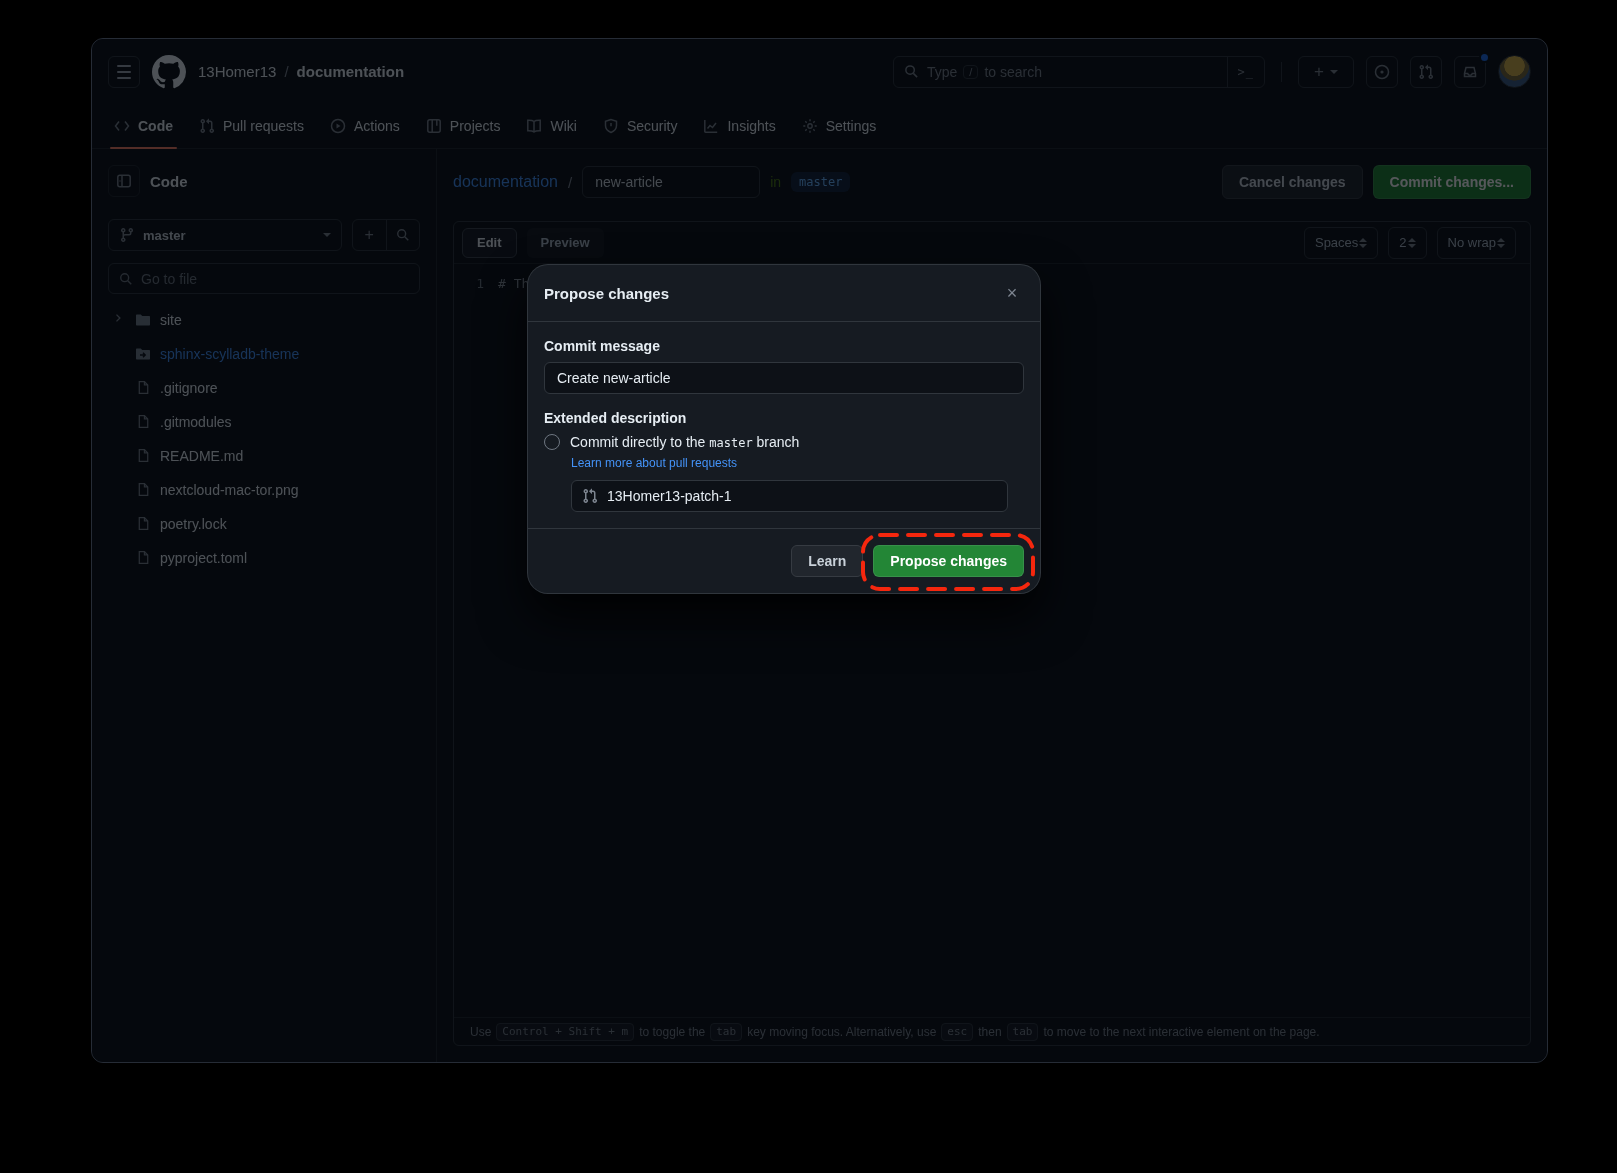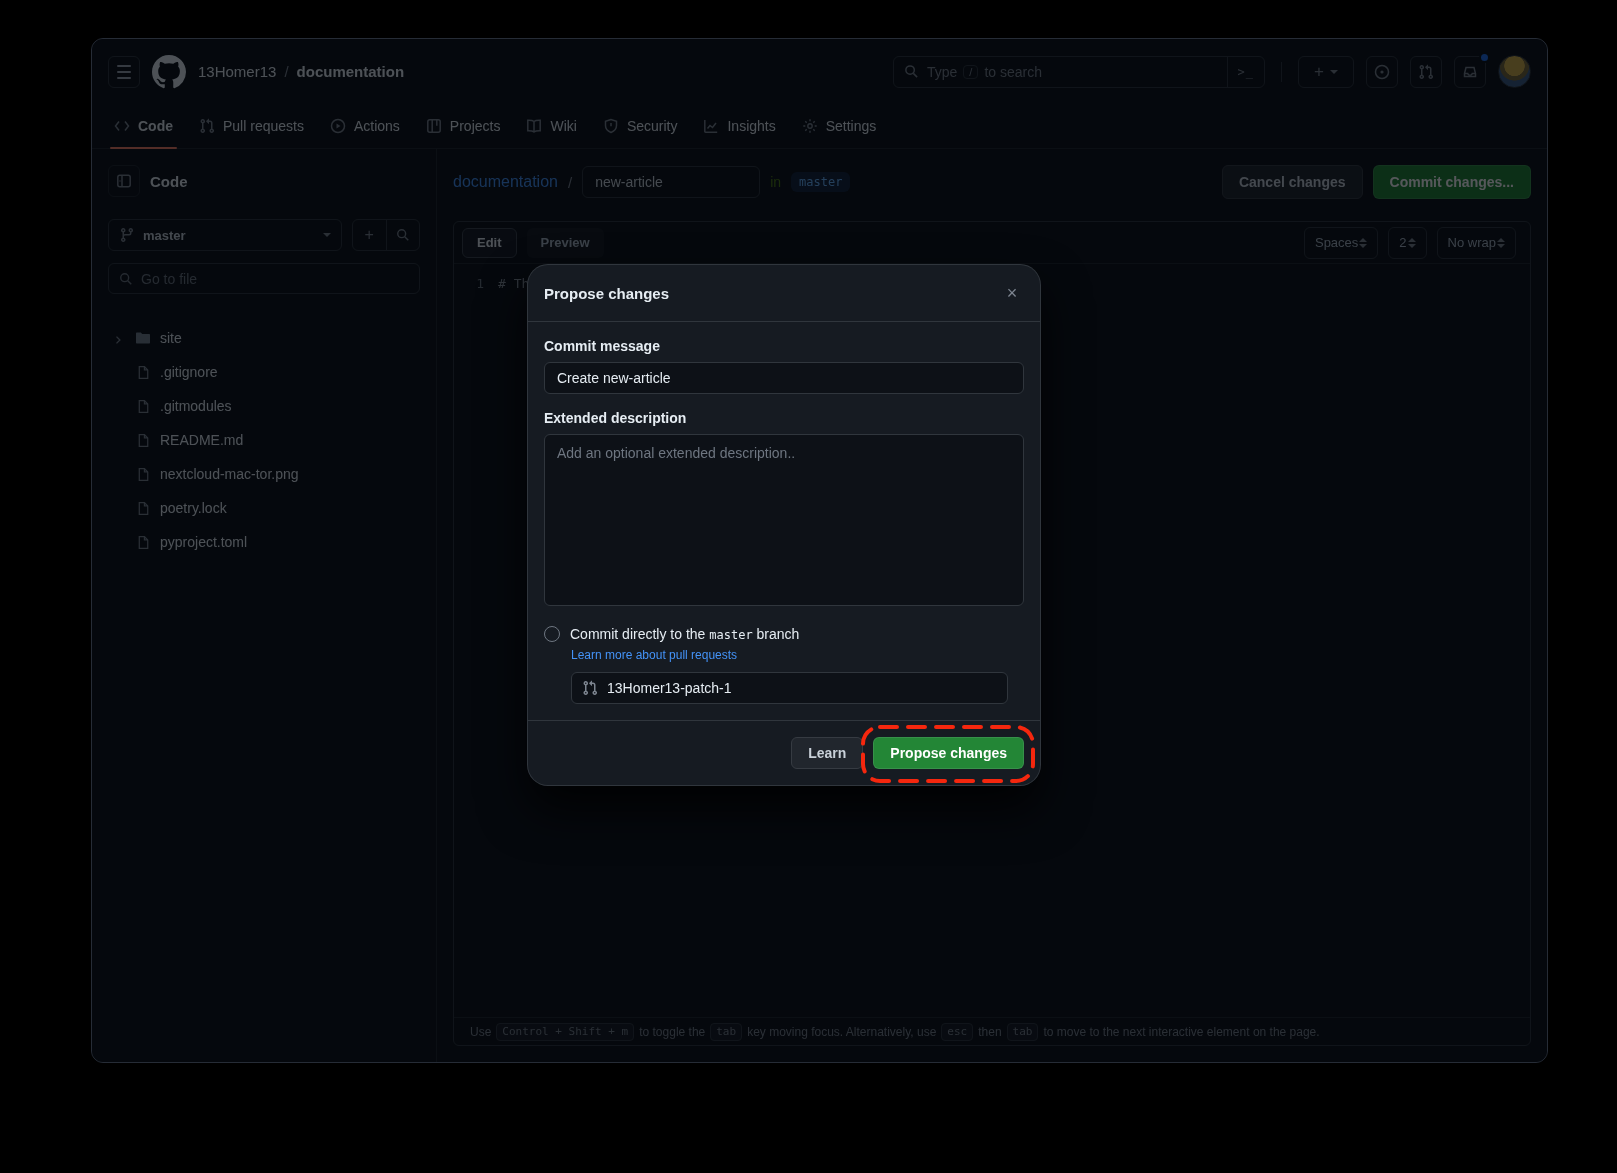--- a/index.html
+++ b/index.html
@@ -60,21 +60,21 @@
   .branch-select { flex:1; height:32px; border:1px solid #30363d; border-radius:6px;
     display:flex; align-items:center; gap:8px; padding:0 10px; color:#c9d1d9; font-size:13px; }
   .branch-select .nm { font-weight:700; flex:1; }
   .mini-group { width:68px; height:32px; border:1px solid #30363d; border-radius:6px;
     display:flex; }
   .mini-group > div { flex:1; display:flex; align-items:center; justify-content:center; color:#7d8590; }
   .mini-group > div:first-child { border-right:1px solid #30363d; font-size:16px; }
   .goto-input { margin-top:12px; height:31px; border:1px solid #30363d; border-radius:6px;
     display:flex; align-items:center; gap:8px; padding:0 10px; color:#6e7681; font-size:14px; }
   .tree { margin-top:18px; }
-  .tree-row { height:34px; display:flex; align-items:flex-end; gap:9px; color:#e6edf3;
+  .tree-row { height:34px; display:flex; align-items:flex-start; gap:9px; color:#e6edf3;
     font-size:14px; padding-left:2px; }
   .tw { width:16px; display:flex; justify-content:center; color:#7d8590; flex:0 0 auto; }
   .tree-row.link .nm { color:#4493f8; }
 
   
   .main { position:absolute; left:345px; top:110px; right:0; bottom:0; padding:16px 16px 0 16px; }
   .file-bar { height:34px; display:flex; align-items:center; gap:10px; }
   .file-bar .repo-link { color:#4493f8; font-size:16px; }
   .file-bar .sep { color:#7d8590; font-size:15px; }
   .fname-input { width:178px; height:32px; border:1px solid #30363d; border-radius:6px;
@@ -350,20 +350,30 @@
               <path d="M6 3.5 10.5 8 6 12.5"></path>
             </svg>
           </span>
         <span class="tw">
             <svg viewBox="0 0 16 16" width="16" height="16" fill="#768390">
               <path d="M1.75 2.5h4l1.5 1.5h7a.75.75 0 0 1 .75.75v8a.75.75 0 0 1-.75.75H1.75A.75.75 0 0 1 1 12.75v-9.5a.75.75 0 0 1 .75-.75Z"></path>
             </svg>
           </span>
         <span class="nm">site</span>
       </div>
+      <div class="tree-row link">
+        <span class="tw"></span>
+        <span class="tw">
+            <svg viewBox="0 0 16 16" width="16" height="16">
+              <path d="M1.75 2.5h4l1.5 1.5h7a.75.75 0 0 1 .75.75v8a.75.75 0 0 1-.75.75H1.75A.75.75 0 0 1 1 12.75v-9.5a.75.75 0 0 1 .75-.75Z" fill="#768390"></path>
+              <path d="M5 9h5M8 6.8 10.2 9 8 11.2" stroke="#0d1117" stroke-width="1.4" fill="none"></path>
+            </svg>
+          </span>
+        <span class="nm">sphinx-scylladb-theme</span>
+      </div>
       <div class="tree-row">
         <span class="tw"></span>
         <span class="tw">
             <svg viewBox="0 0 16 16" width="15" height="15" fill="none" stroke="#7d8590" stroke-width="1.3">
               <path d="M3.5 1.8h5.5l3.5 3.5v8.9h-9V1.8Z"></path>
               <path d="M9 1.8v3.5h3.5"></path>
             </svg>
           </span>
         <span class="nm">.gitignore</span>
       </div>
@@ -482,21 +492,20 @@
 
 <div class="modal">
   <div class="modal-head">
     <span class="modal-title">Propose changes</span>
     <span class="modal-close">×</span>
   </div>
   <div class="modal-body">
     <div class="fld-label">Commit message</div>
     <input class="txt-input mb16" value="Create new-article" style="">
     <div class="fld-label">Extended description</div>
-    <textarea class="txt-area mb16" placeholder="Add an optional extended description.." style=""></textarea>
 
     <div class="radio-row">
       <span class="radio"></span>
       <span class="radio-lbl">
         <span>Commit directly to the</span>
         <span class="code">master</span>
         <span>branch</span>
       </span>
     </div>
 

